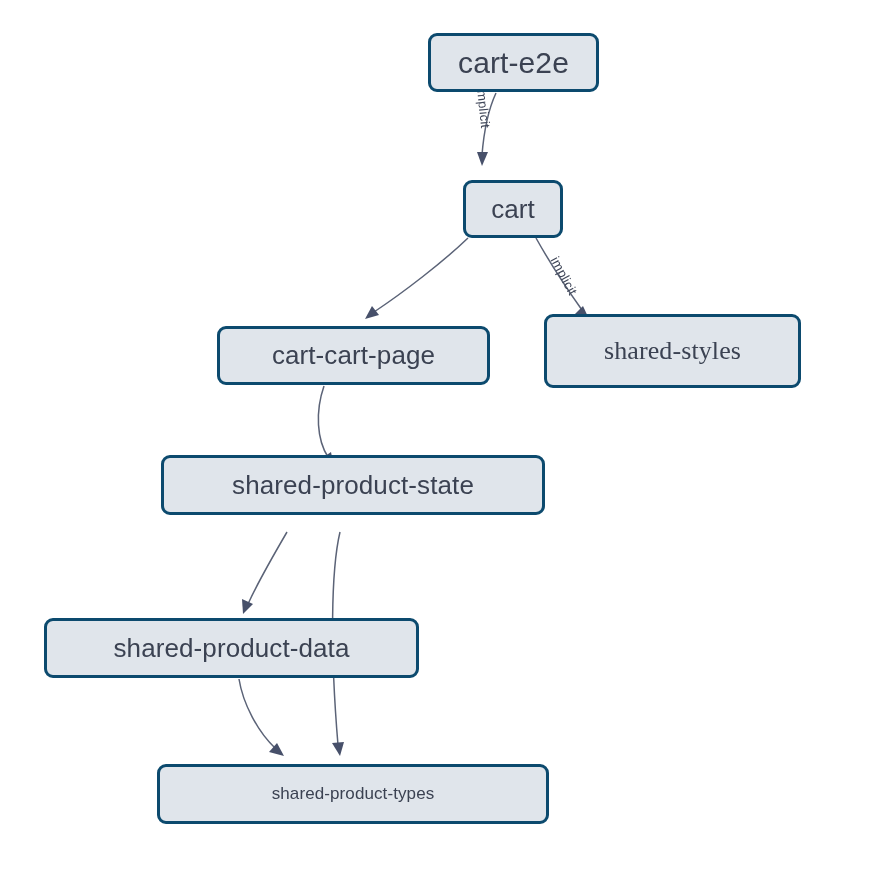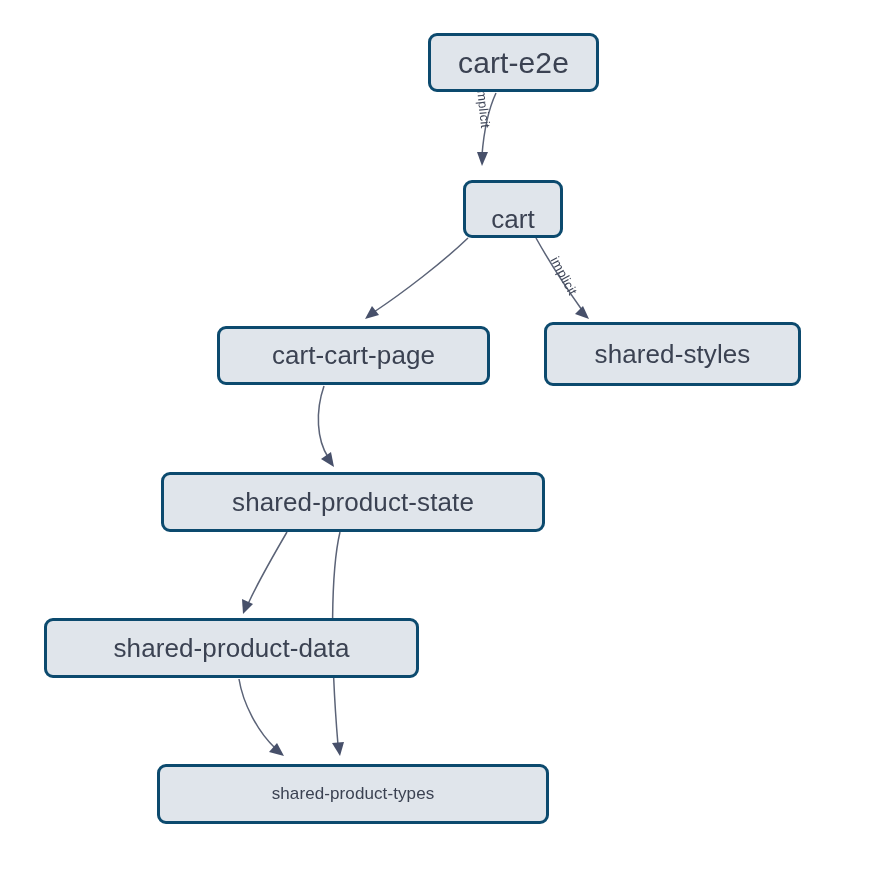--- a/index.html
+++ b/index.html
@@ -91,30 +91,30 @@
       </g>
       <g>
         <path class="edge-path" d="M 239 679 C 243 704 258 732 275 748"></path>
         <path class="edge-arrow" d="M 284 756 L 269 752 L 277 743 Z"></path>
       </g>
     </svg>
   <div id="node-layer">
       <div class="node" style="left: 428px; top: 33px; width: 171px; height: 59px;">
         <span class="node-label" style="font-size: 30px;">cart-e2e</span>
       </div>
-      <div class="node" style="left: 463px; top: 180px; width: 100px; height: 58px; align-items: flex-end;">
+      <div class="node" style="left: 463px; top: 180px; width: 100px; height: 58px;">
         <span class="node-label" style="font-size: 26px;">cart</span>
       </div>
       <div class="node" style="left: 217px; top: 326px; width: 273px; height: 59px;">
         <span class="node-label" style="font-size: 26px;">cart-cart-page</span>
       </div>
-      <div class="node" style="left: 544px; top: 322px; width: 257px; height: 64px;">
+      <div class="node" style="left: 544px; top: 314px; width: 257px; height: 74px; font-family: Liberation Serif, serif;">
         <span class="node-label" style="font-size: 26px;">shared-styles</span>
       </div>
-      <div class="node" style="left: 161px; top: 472px; width: 384px; height: 60px;">
+      <div class="node" style="left: 161px; top: 455px; width: 384px; height: 60px;">
         <span class="node-label" style="font-size: 26px;">shared-product-state</span>
       </div>
       <div class="node" style="left: 44px; top: 618px; width: 375px; height: 60px;">
         <span class="node-label" style="font-size: 26px;">shared-product-data</span>
       </div>
       <div class="node" style="left: 157px; top: 764px; width: 392px; height: 60px;">
         <span class="node-label" style="font-size: 17px;">shared-product-types</span>
       </div>
     </div>
 </div>

